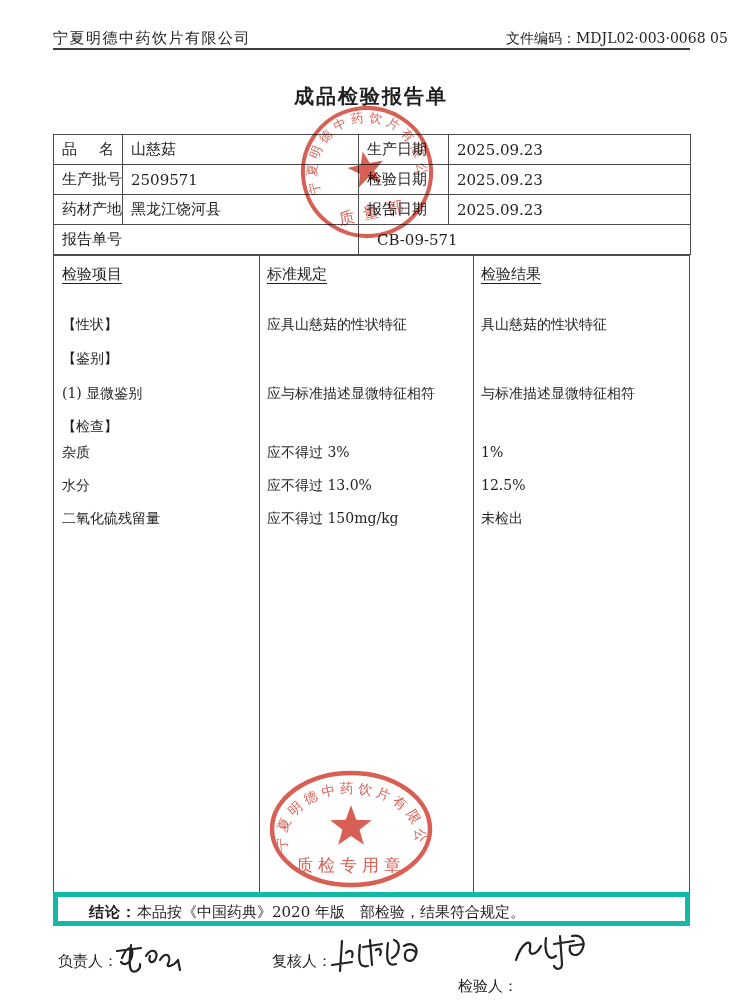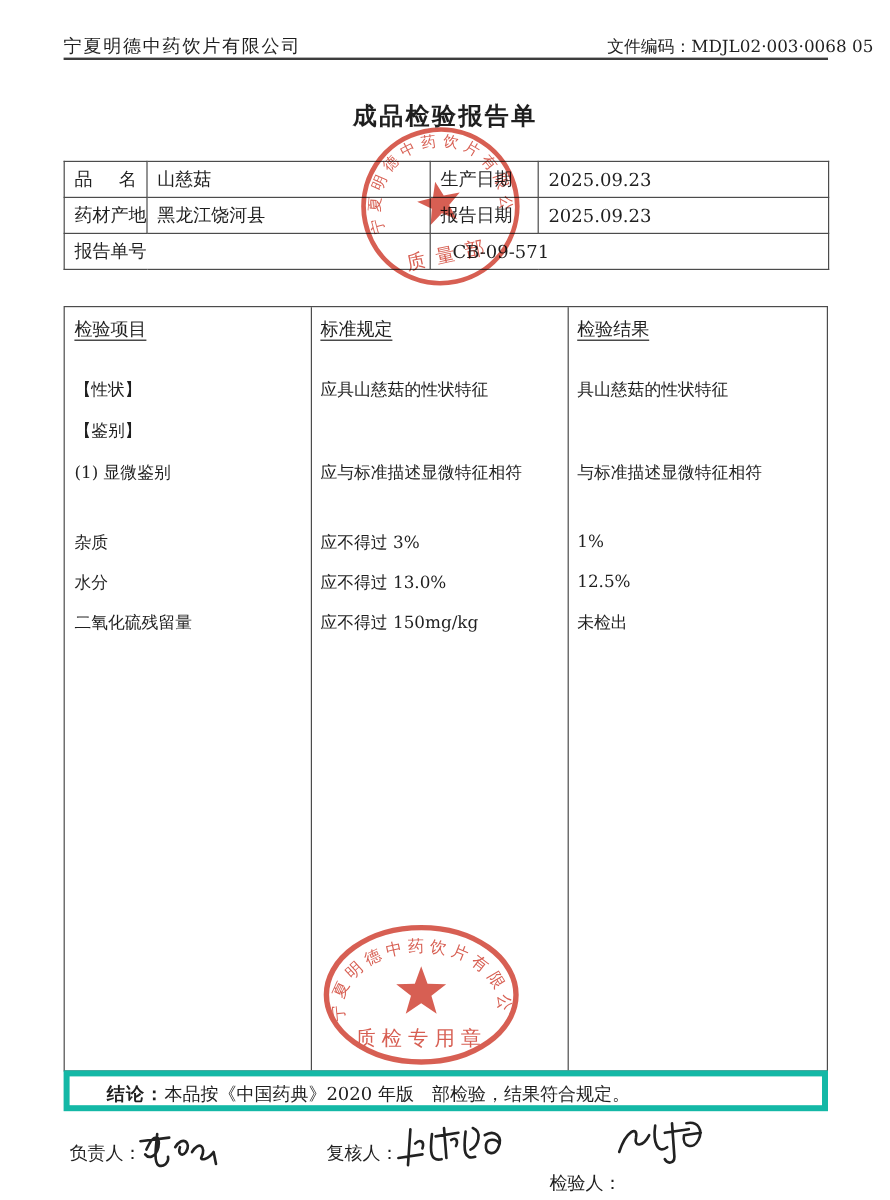--- a/index.html
+++ b/index.html
@@ -67,20 +67,26 @@
         <col style="width:242px">
       </colgroup>
     <tbody>
         <tr>
       <td class="lab1">品　名</td>
       <td>山慈菇</td>
       <td>生产日期</td>
       <td>2025.09.23</td>
     </tr>
     <tr>
+      <td class="lab1">生产批号</td>
+      <td>2509571</td>
+      <td>检验日期</td>
+      <td>2025.09.23</td>
+    </tr>
+    <tr>
       <td class="lab1">药材产地</td>
       <td>黑龙江饶河县</td>
       <td>报告日期</td>
       <td>2025.09.23</td>
     </tr>
     <tr>
       <td colspan="2">报告单号</td>
       <td colspan="2" style="padding-left:18px">CB-09-571</td>
     </tr>
   </tbody>
@@ -100,20 +106,25 @@
     </div>
     <div class="insp-row" style="top:60px">
       <span class="c1">【性状】</span>
       <span class="c2">应具山慈菇的性状特征</span>
       <span class="c3">具山慈菇的性状特征</span>
     </div>
     <div class="insp-row" style="top:129px">
       <span class="c1">(1) 显微鉴别</span>
       <span class="c2">应与标准描述显微特征相符</span>
       <span class="c3">与标准描述显微特征相符</span>
+    </div>
+    <div class="insp-row" style="top:162px">
+      <span class="c1">【检查】</span>
+      <span class="c2"></span>
+      <span class="c3"></span>
     </div>
     <div class="insp-row" style="top:188px">
       <span class="c1">杂质</span>
       <span class="c2">应不得过 3%</span>
       <span class="c3">1%</span>
     </div>
     <div class="insp-row" style="top:221px">
       <span class="c1">水分</span>
       <span class="c2">应不得过 13.0%</span>
       <span class="c3">12.5%</span>

